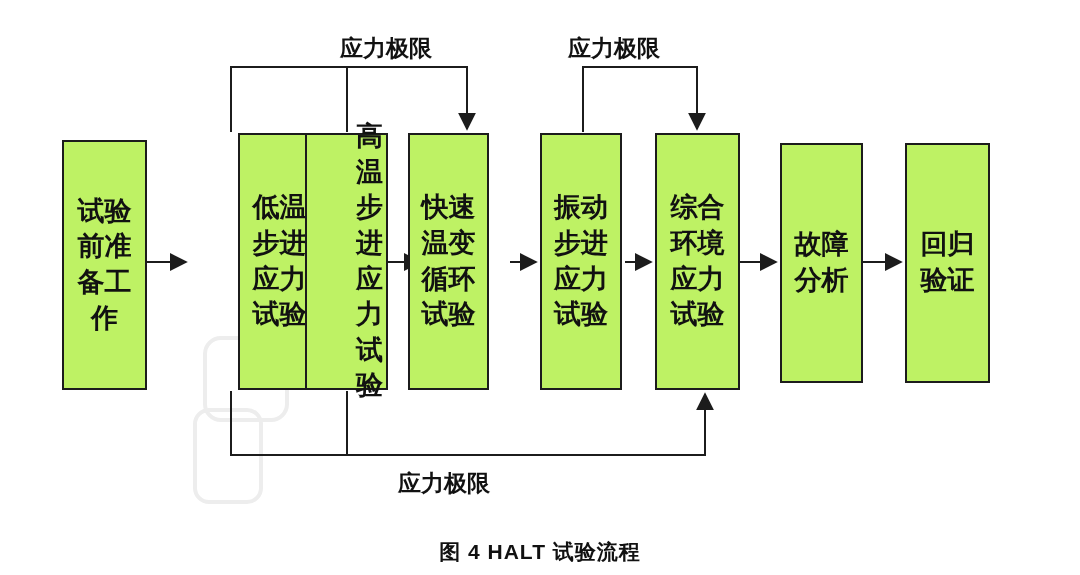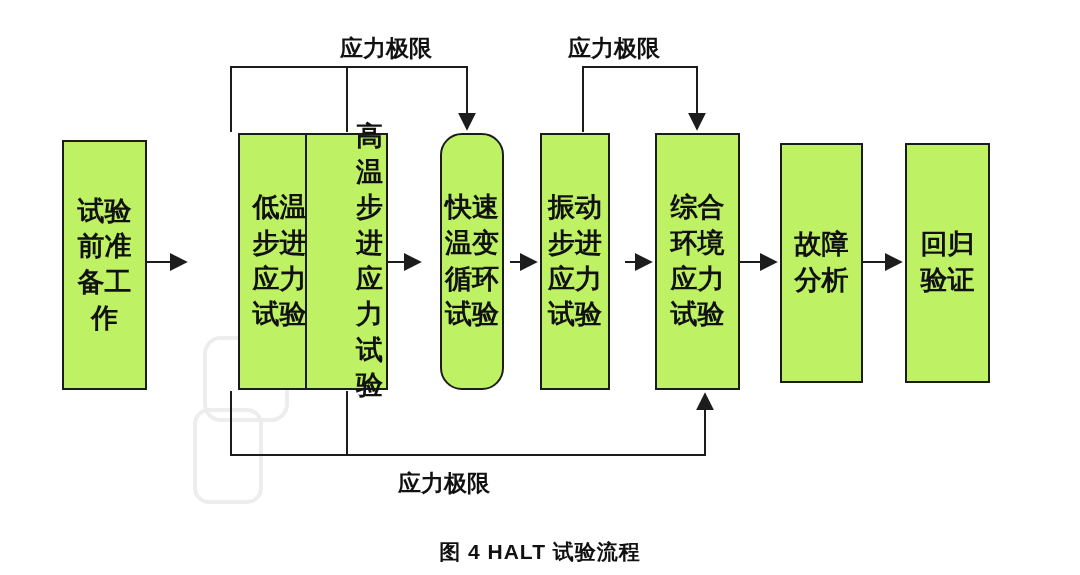--- a/index.html
+++ b/index.html
@@ -107,26 +107,26 @@
   <div class="flow-box" style="left:190px; top:133px; width:83px; height:257px;margin-left:48px;">低温
 步进
 应力
 试验</div>
 
   <div class="flow-box" style="left:305px; top:133px; width:83px; height:257px;padding-left:46px;">高温
 步进
 应力
 试验</div>
 
-  <div class="flow-box" style="left:440px; top:133px; width:64px; height:257px;border-radius:22px;">快速
+  <div class="flow-box" style="left:408px; top:133px; width:81px; height:257px;">快速
 温变
 循环
 试验</div>
 
-  <div class="flow-box" style="left:540px; top:133px; width:70px; height:257px;">振动
+  <div class="flow-box" style="left:540px; top:133px; width:82px; height:257px;">振动
 步进
 应力
 试验</div>
 
   <div class="flow-box" style="left:655px; top:133px; width:85px; height:257px;">综合
 环境
 应力
 试验</div>
 
   <div class="flow-box" style="left:905px; top:143px; width:85px; height:240px;">回归

